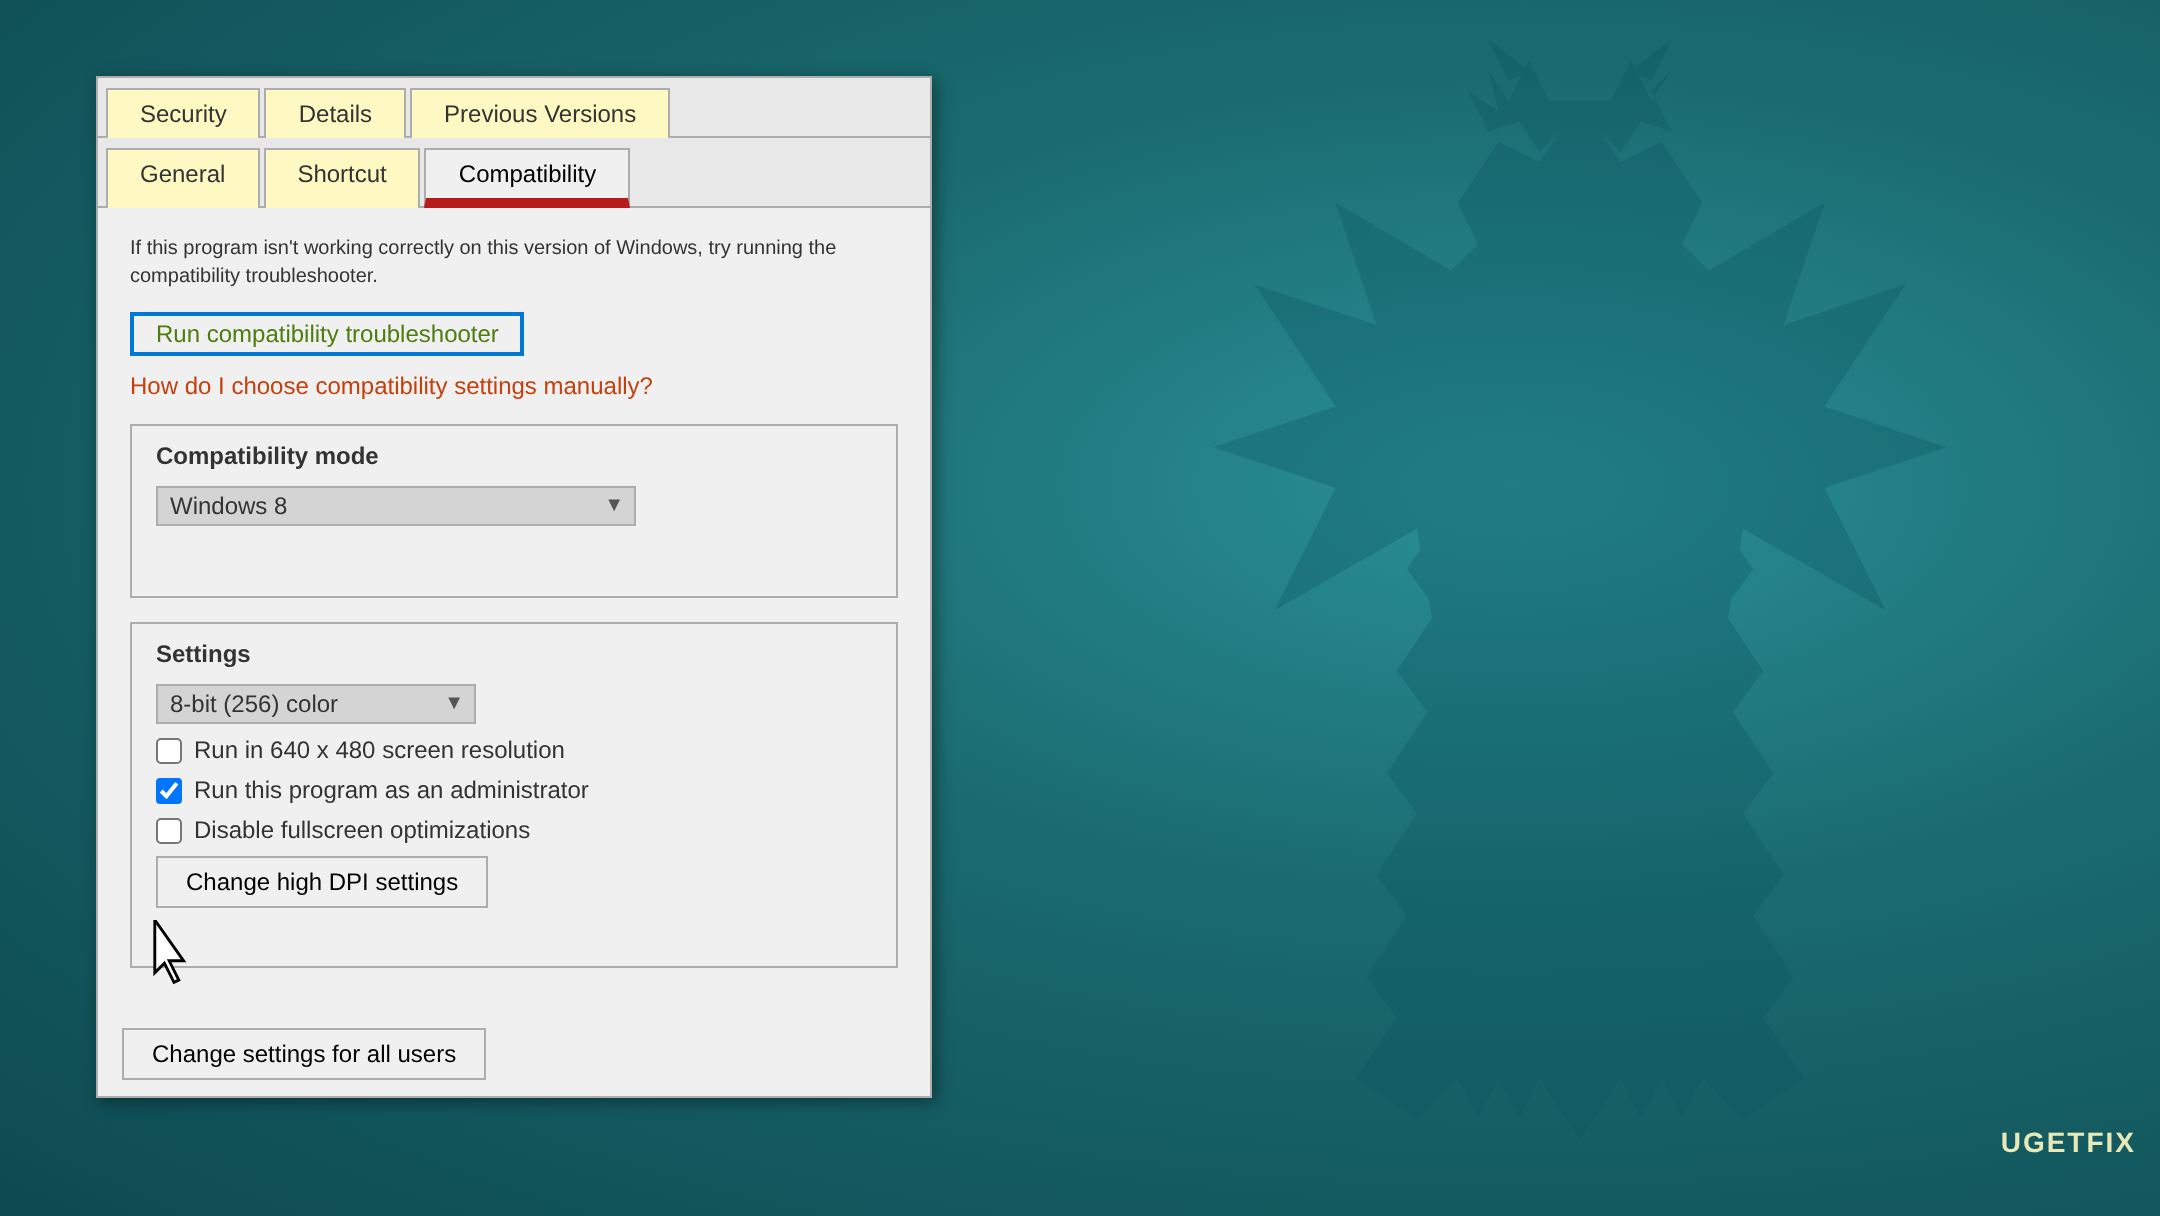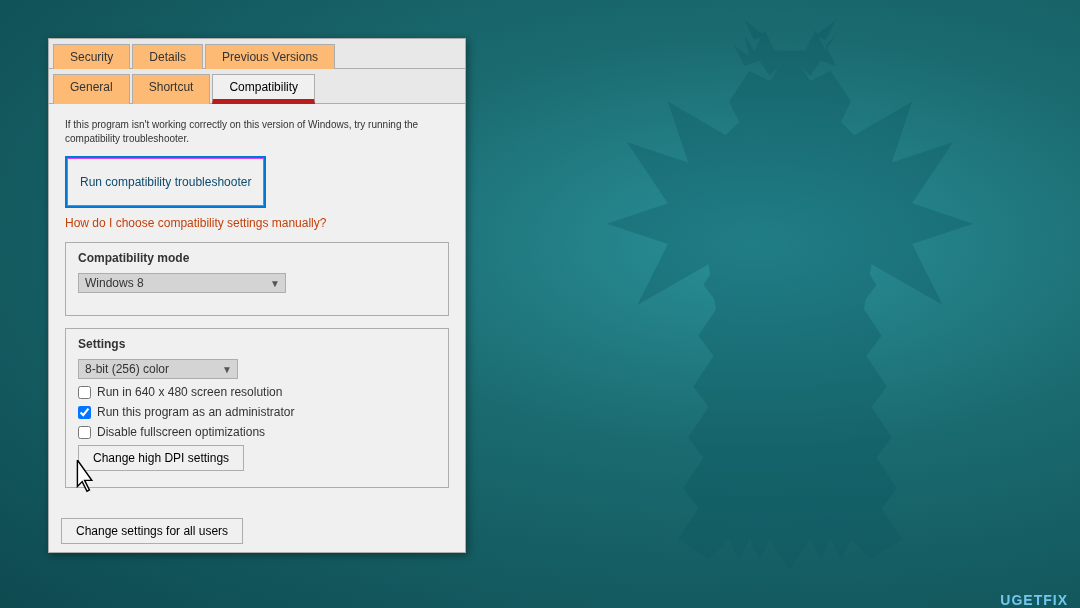--- a/index.html
+++ b/index.html
@@ -55,21 +55,21 @@
       padding-left: 4px;
     }
 
     .tab {
       padding: 5px 16px;
       font-size: 12px;
       color: #333;
       cursor: pointer;
       border: 1px solid #adadad;
       border-bottom: none;
-      background: #fdba74;
+      background: #fef9c3;
       margin-right: 2px;
       position: relative;
       top: 1px;
     }
 
     .tab.active {
       background: #f0f0f0;
       border-bottom: 5px solid #b91c1c;
       color: #000;
       z-index: 2;
@@ -83,44 +83,44 @@
 
     .intro-text {
       font-size: 10px;
       color: #333;
       margin-bottom: 10px;
       line-height: 1.4;
     }
 
     .btn-troubleshooter {
       display: inline-block;
-      padding: 16px 12px;
-      font-size: 12px;
-      background: #f0f0f0;
-      border: 3px solid #d946ef;
-      color: #0c4a6e;
+      padding: 3px 12px;
+      font-size: 12px;
+      background: #f0f0f0;
+      border: 1px solid #d946ef;
+      color: #4d7c0f;
       cursor: pointer;
       margin-bottom: 8px;
       outline: 2px solid #0078d7;
       outline-offset: -2px;
     }
 
     .link-text {
       font-size: 12px;
       color: #c2410c;
       cursor: pointer;
       text-decoration: none;
       display: block;
       margin-bottom: 12px;
     }
 
     
     .section-box {
       border: 1px solid #adadad;
-      padding: 8px 12px 16px 12px;
+      padding: 8px 12px 29px 12px;
       margin-bottom: 12px;
       background: #f0f0f0;
       position: relative;
     }
 
     .section-title {
       font-size: 12px;
       font-weight: 600;
       color: #333;
       margin-bottom: 8px;
@@ -141,21 +141,21 @@
       cursor: pointer;
     }
 
     .dropdown-row {
       display: flex;
       align-items: center;
       margin-bottom: 6px;
     }
 
     .dropdown {
-      width: 208px;
+      width: 240px;
       padding: 2px 6px;
       font-size: 12px;
       background: #d4d4d4;
       border: 1px solid #adadad;
       color: #333;
       cursor: pointer;
       appearance: none;
       -webkit-appearance: none;
       padding-right: 24px;
       position: relative;
@@ -207,23 +207,23 @@
     }
 
     .cursor-svg {
       width: 30px;
       height: 36px;
     }
 
     
     .watermark {
       position: absolute;
-      bottom: 0;
+      bottom: 29px;
       right: 12px;
-      color: #7dd3fc;
+      color: #fef9c3;
       font-size: 14px;
       font-weight: bold;
       letter-spacing: 1px;
       z-index: 5;
       opacity: 0.9;
     }
 
     
     .dragon-svg {
       width: 100%;

